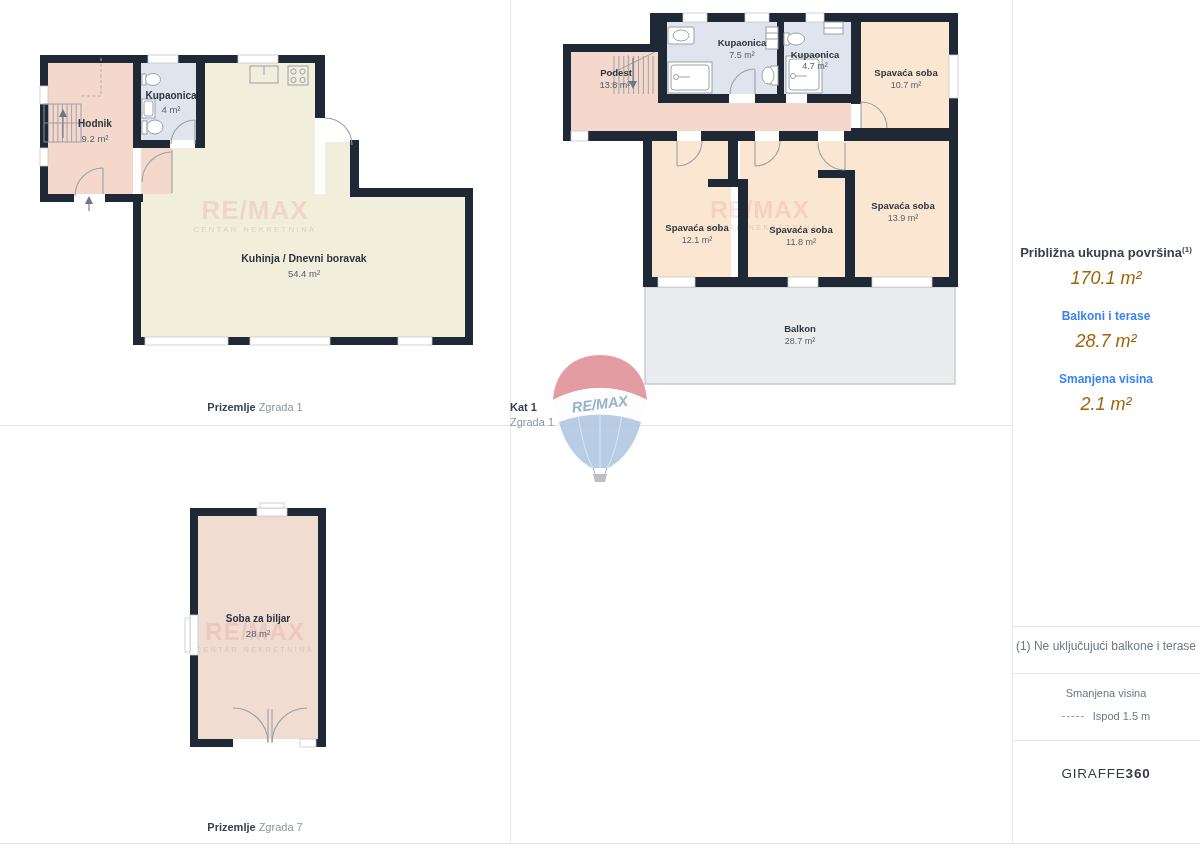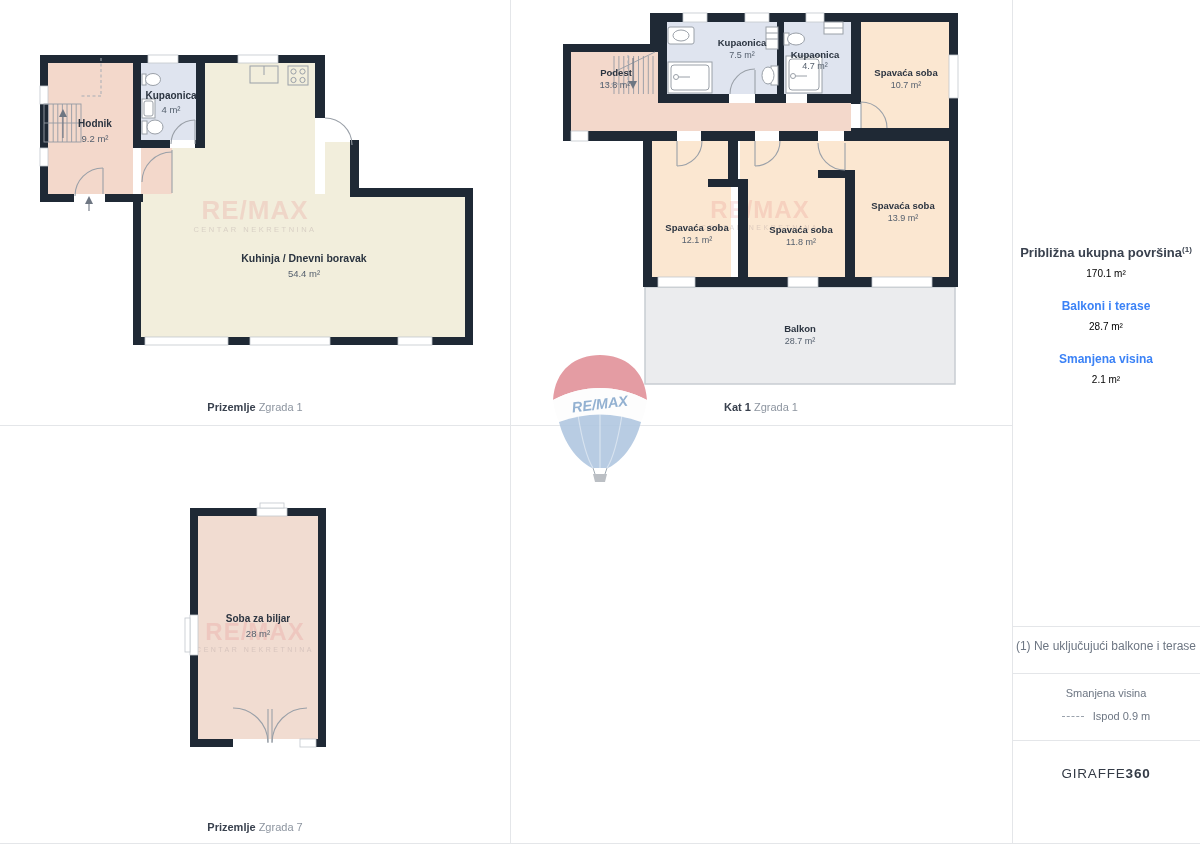--- a/index.html
+++ b/index.html
@@ -7,21 +7,21 @@
        font-family:"Liberation Sans","DejaVu Sans",sans-serif;}
   .gridline{position:absolute;background:#e4e6e9;}
   .plan-svg{position:absolute;}
   .caption{position:absolute;font-size:11px;display:flex;justify-content:center;gap:3px;align-items:baseline;}
   .caption b{color:#39414e;font-weight:bold;}
   .caption span{color:#8d95a0;}
   .sidebar{position:absolute;left:1012px;top:8px;width:192px;height:843px;}
   .sb-summary{position:absolute;top:234px;left:0;width:188px;text-align:center;}
   .sb-title{font-size:13px;font-weight:bold;color:#39414e;line-height:15px;}
   .sb-title sup{font-size:8px;}
-  .sb-value{font-size:10px;color:#000000;margin-top:8px;}
+  .sb-value{font-size:18px;color:#a16207;margin-top:8px;font-style:italic;}
   .sb-h{font-size:12px;font-weight:bold;color:#3b82f6;margin-top:20px;}
   .sb-foot{position:absolute;top:631px;width:188px;text-align:center;font-size:12px;color:#6d7683;}
   .sb-legend{position:absolute;top:679px;width:188px;text-align:center;}
   .sb-legend-title{font-size:11px;color:#6d7683;}
   .sb-legend-row{margin-top:11px;font-size:11px;color:#6d7683;display:flex;justify-content:center;align-items:center;gap:9px;}
   .dash-sample{display:inline-block;width:22px;height:0;border-top:1.5px dashed #9aa2ac;}
   .sb-disclaimer{position:absolute;top:744px;width:188px;text-align:center;}
   .sb-disc-text{font-size:11px;color:#6d7683;line-height:14px;width:164px;margin:0 auto;}
   .sb-brand{margin-top:14px;font-size:13.5px;color:#343b46;letter-spacing:0.8px;}
   .sb-brand b{font-weight:bold;text-align:center;}
@@ -316,21 +316,21 @@
     <line x1="67" y1="118" x2="65" y2="124" stroke="#9aa4ae" stroke-width="1"></line>
     <path d="M 53 124 L 67 124 L 65 132 L 55 132 Z" fill="#b6bac0"></path>
     <text x="60" y="59" font-size="14.5" font-weight="bold" font-style="italic" text-anchor="middle" fill="#8aabce" transform="rotate(-7 60 55)">RE/MAX</text>
   </g>
 </svg>
 
 <div class="caption" style="left:0;top:401px;width:510px;">
   <b>Prizemlje</b>
   <span>Zgrada 1</span>
 </div>
-<div class="caption" style="left:510px;top:401px;width:502px;">
+<div class="caption" style="left:510px;top:401px;width:502px;flex-direction:column;">
   <b>Kat 1</b>
   <span>Zgrada 1</span>
 </div>
 <div class="caption" style="left:0;top:821px;width:510px;">
   <b>Prizemlje</b>
   <span>Zgrada 7</span>
 </div>
 
 <div class="sidebar">
   <div class="gridline" style="left:0;top:618px;width:188px;height:1px;"></div>
@@ -347,21 +347,21 @@
     <div class="sb-h">Smanjena visina</div>
     <div class="sb-value">2.1 m²</div>
   </div>
 
   <div class="sb-foot">(1) Ne uključujući balkone i terase</div>
 
   <div class="sb-legend">
     <div class="sb-legend-title">Smanjena visina</div>
     <div class="sb-legend-row">
       <span class="dash-sample"></span>
-      <span>Ispod 0.9 m</span>
+      <span>Ispod 1.5 m</span>
     </div>
   </div>
 
   <div class="sb-disclaimer">
     <div class="sb-brand">
       <span>GIRAFFE</span><b>360</b>
     </div>
   </div>
 </div>
 

